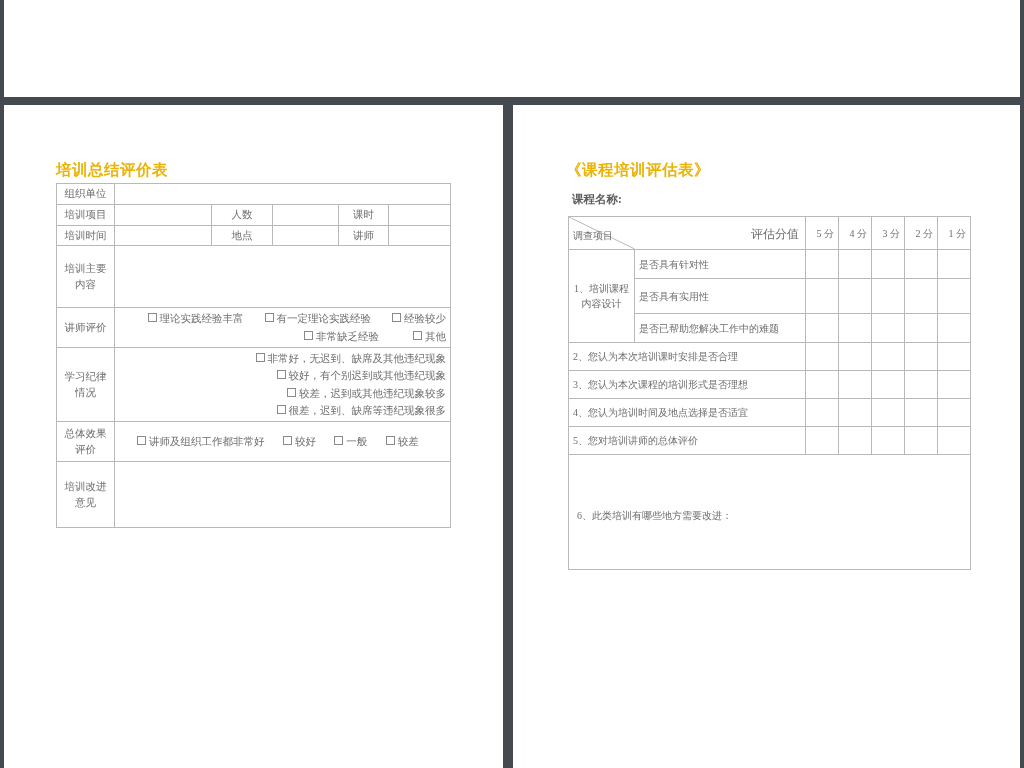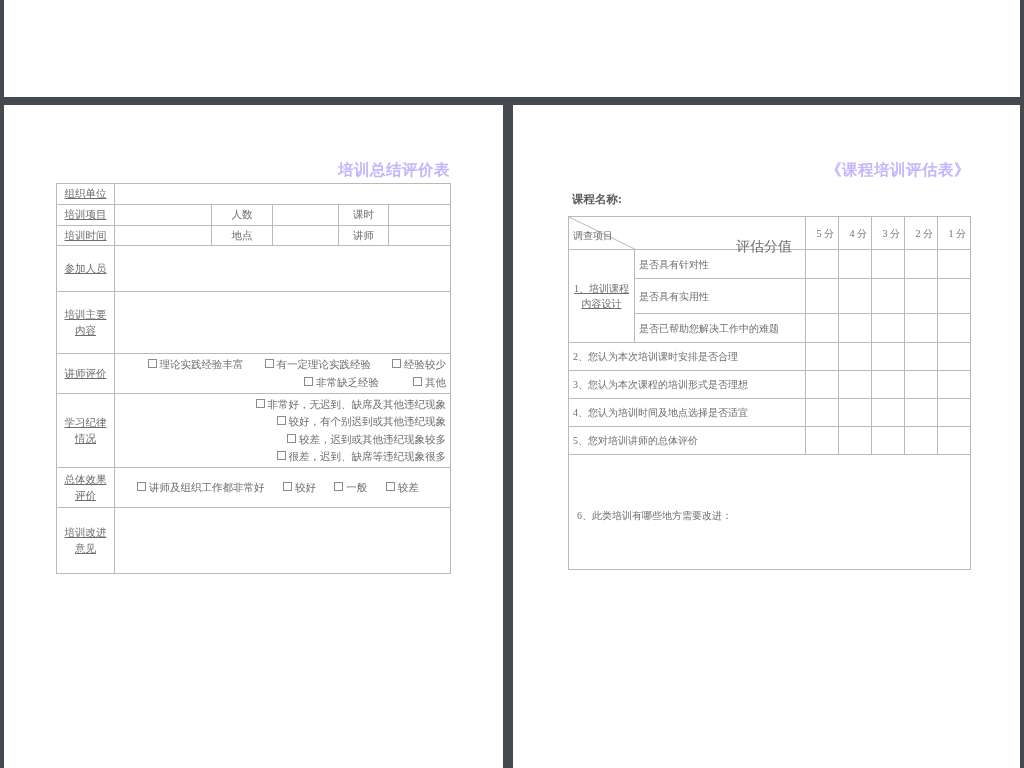--- a/index.html
+++ b/index.html
@@ -11,22 +11,22 @@
   }
   .stage{position:relative;width:1024px;height:768px;}
 
   
   .panel-top{position:absolute;left:4px;top:0;width:1016px;height:97px;background:#ffffff;}
   .panel-left{position:absolute;left:4px;top:105px;width:499px;height:663px;background:#ffffff;}
   .panel-right{position:absolute;left:513px;top:105px;width:507px;height:663px;background:#ffffff;}
 
   
   .doc-title{
-    position:absolute;text-align:right;
-    font-size:15.5px;font-weight:bold;color:#c4b5fd;
+    position:absolute;text-align:left;
+    font-size:15.5px;font-weight:bold;color:#eab308;
     letter-spacing:.5px;white-space:nowrap;
   }
   #title-left{left:56px;top:160px;width:394px;}
   #title-right{left:566px;top:160px;width:404px;}
 
   .subfield{
     position:absolute;left:572px;top:192px;
     font-size:11.5px;font-weight:bold;color:#5d5d5d;white-space:nowrap;
   }
 
@@ -36,21 +36,21 @@
     table-layout:fixed;background:#fff;
   }
   table.form td{
     border:1px solid #b9b9b9;
     font-size:10.5px;
     color:#6d6d6d;
     padding:2px 4px;
     vertical-align:middle;
     line-height:1.5;
   }
-  td.lbl{text-align:center;color:#6d6d6d;text-decoration:underline;}
+  td.lbl{text-align:center;color:#6d6d6d;}
   td.blank{}
   td.ctr{text-align:center;}
   td.lft{text-align:left;padding-left:8px;}
 
   
   .opts{display:block;line-height:1.65;text-align:right;}
   .opt{white-space:nowrap;}
   .cb{
     display:inline-block;width:7px;height:7px;
     border:1px solid #8a8a8a;margin-right:3px;
@@ -63,21 +63,21 @@
   
   #tbl-right{left:568px;top:216px;width:402px;}
   #tbl-right td{font-size:10px;}
   .corner{
     position:relative;padding:0;height:28px;
   }
   .corner .c-left{
     position:absolute;left:4px;top:11px;font-size:10px;color:#6d6d6d;
   }
   .corner .c-right{
-    position:absolute;right:13px;top:8px;font-size:14px;color:#6d6d6d;margin-top:11px;
+    position:absolute;right:6px;top:8px;font-size:12px;color:#6d6d6d;
   }
   .corner svg{position:absolute;left:0;top:0;width:100%;height:100%;}
   .score-col{width:33px;text-align:right;}
   .bigrow{height:110px;vertical-align:top;}
   .bigrow .q6{display:block;padding-top:6px;padding-left:4px;}
 </style>
 </head>
 <body>
 
 <div class="stage">
@@ -115,24 +115,20 @@
 
     <tr>
       <td class="lbl">培训时间</td>
       <td class="blank"></td>
       <td class="ctr">地点</td>
       <td class="blank"></td>
       <td class="ctr">讲师</td>
       <td class="blank"></td>
     </tr>
 
-    <tr style="height:46px">
-      <td class="lbl">参加人员</td>
-      <td class="blank" colspan="5"></td>
-    </tr>
 
     <tr style="height:62px">
       <td class="lbl">
         <span>培训主要</span><br>
         <span>内容</span>
       </td>
       <td class="blank" colspan="5"></td>
     </tr>
 
 

